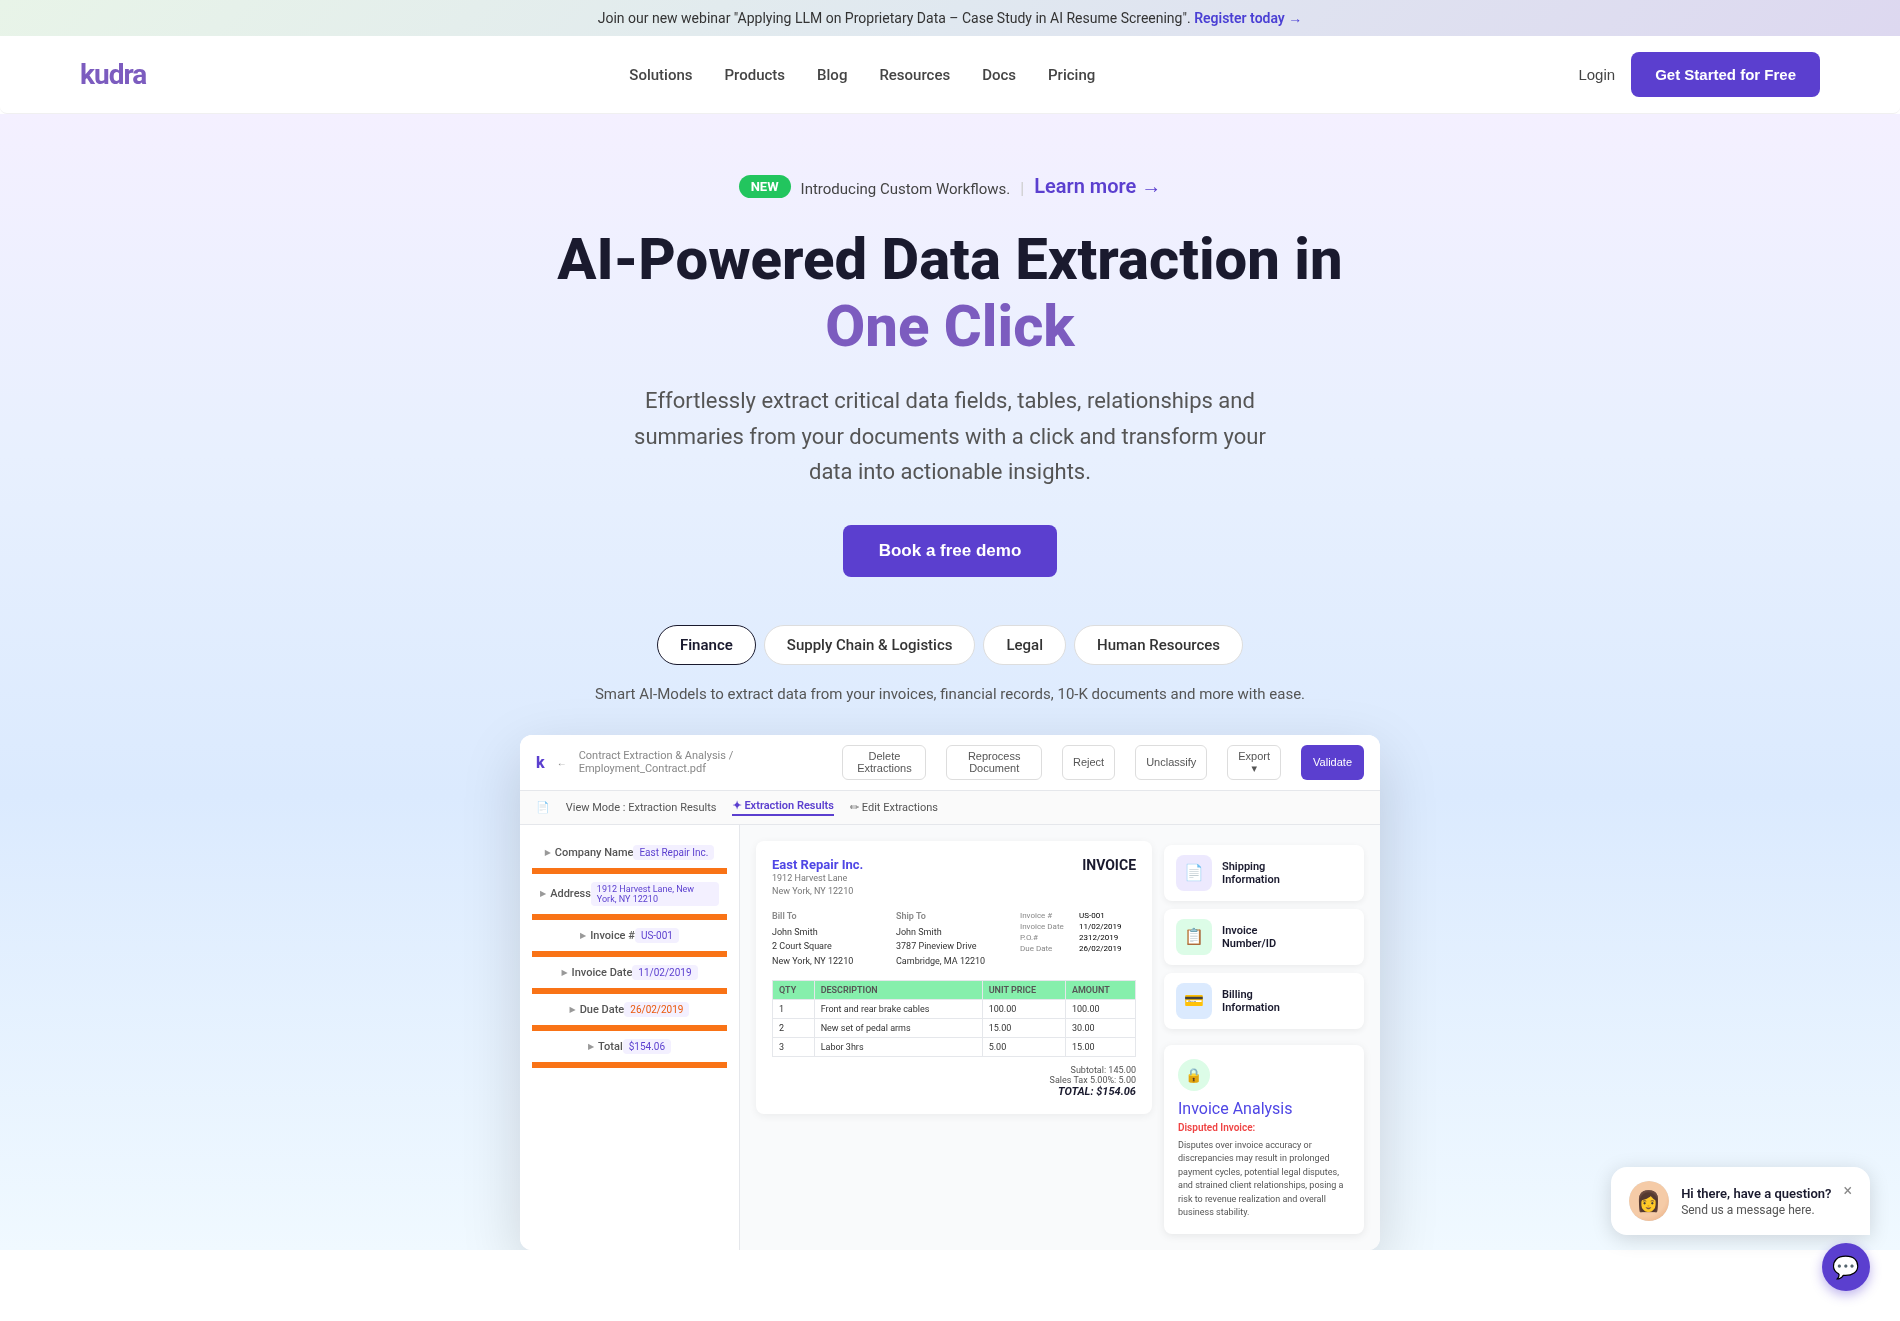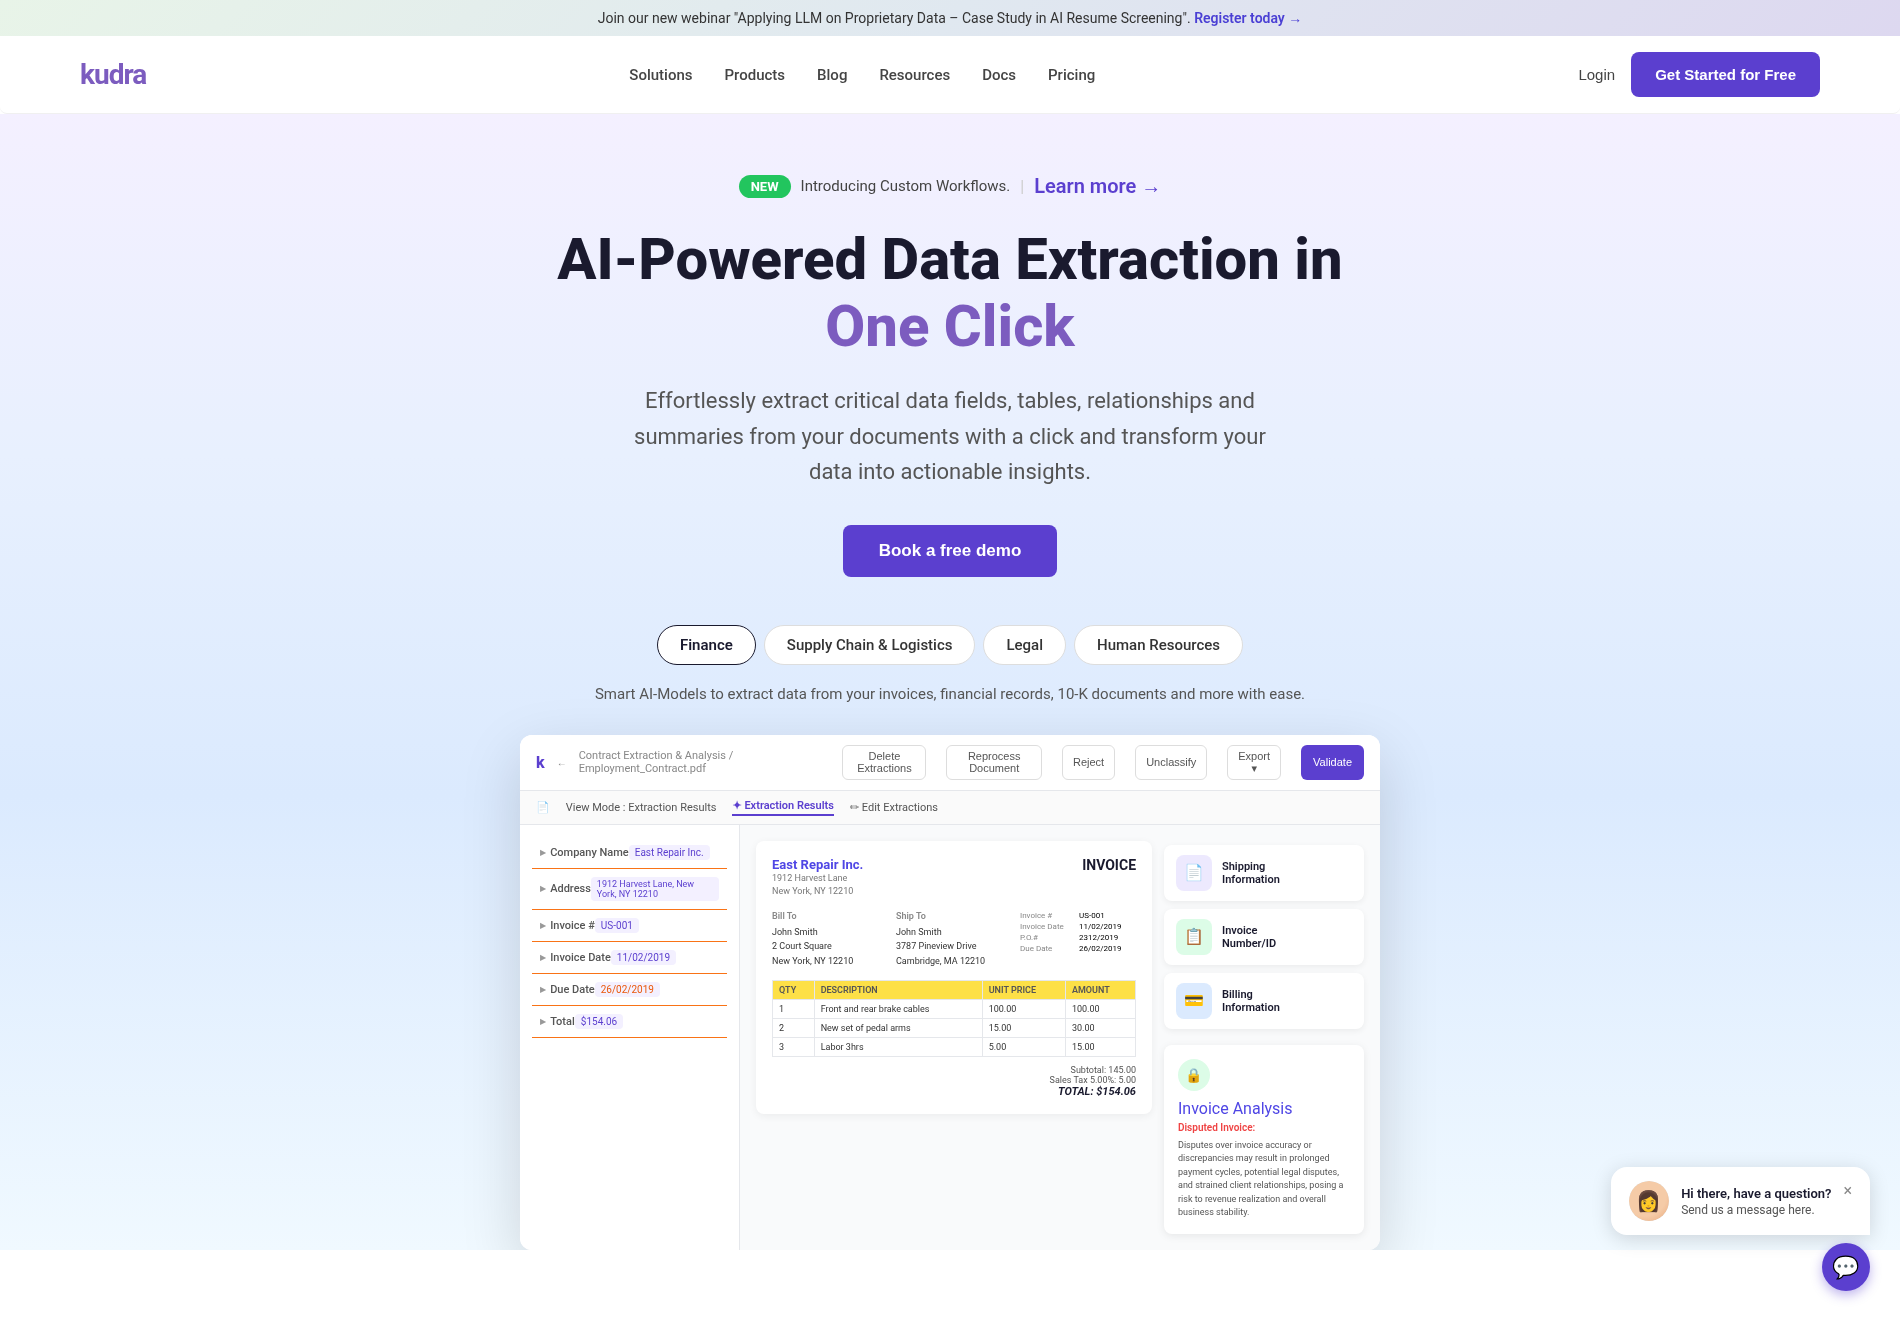--- a/index.html
+++ b/index.html
@@ -53,21 +53,21 @@
       text-align: center;
       padding: 60px 20px 0;
       min-height: 900px;
       position: relative;
       overflow: hidden;
     }
 
     
     .new-badge-row {
       display: flex;
-      align-items: center;
+      align-items: flex-end;
       justify-content: center;
       gap: 10px;
       margin-bottom: 28px;
     }
     .new-badge {
       background: #22c55e;
       color: #fff;
       padding: 4px 12px;
       border-radius: 20px;
       font-size: 13px;
@@ -207,23 +207,23 @@
 
     
     .dash-left {
       background: #fff;
       border-right: 1px solid #e5e7eb;
       padding: 12px;
     }
     .field-row {
       display: flex;
       align-items: center;
-      justify-content: flex-start;
+      justify-content: center;
       padding: 8px 8px;
-      border-bottom: 1px solid #f97316;
+      border-bottom: 6px solid #f97316;
       font-size: 11px;
     }
     .field-label { color: #555; font-weight: 500; display: flex; align-items: center; gap: 4px; }
     .field-label::before { content: '▶'; font-size: 8px; color: #999; }
     .field-value { color: #5b3fcf; font-size: 10px; background: #f3f0ff; padding: 2px 6px; border-radius: 4px; }
     .field-value-date { color: #ea580c; }
 
     
     .dash-right {
       background: #f9fafb;
@@ -243,21 +243,21 @@
       box-shadow: 0 2px 8px rgba(0,0,0,0.06);
     }
     .inv-header { display: flex; justify-content: space-between; align-items: flex-start; margin-bottom: 12px; }
     .inv-company { font-weight: 700; color: #4f46e5; font-size: 13px; }
     .inv-address { color: #777; font-size: 9px; line-height: 1.5; }
     .inv-title { font-weight: 700; color: #1a1a2e; font-size: 14px; }
     .inv-billing { display: grid; grid-template-columns: 1fr 1fr 1fr; gap: 8px; margin-bottom: 12px; font-size: 9px; }
     .inv-col-label { color: #888; font-weight: 600; margin-bottom: 4px; }
     .inv-col-val { color: #333; line-height: 1.6; }
     .inv-table { width: 100%; border-collapse: collapse; font-size: 9px; }
-    .inv-table th { background: #fde047; padding: 4px 6px; text-align: left; color: #555; font-weight: 600; border: 1px solid #e5e7eb; }
+    .inv-table th { background: #86efac; padding: 4px 6px; text-align: left; color: #555; font-weight: 600; border: 1px solid #e5e7eb; }
     .inv-table td { padding: 4px 6px; border: 1px solid #e5e7eb; color: #333; }
     .inv-totals { margin-top: 8px; text-align: right; font-size: 9px; color: #555; }
     .inv-total-final { font-weight: 700; color: #1a1a2e; font-size: 11px; font-style: italic; }
 
     
     .side-cards { display: flex; flex-direction: column; gap: 8px; padding-top: 4px; }
     .side-card {
       background: #fff;
       border-radius: 8px;
       padding: 10px 12px;

